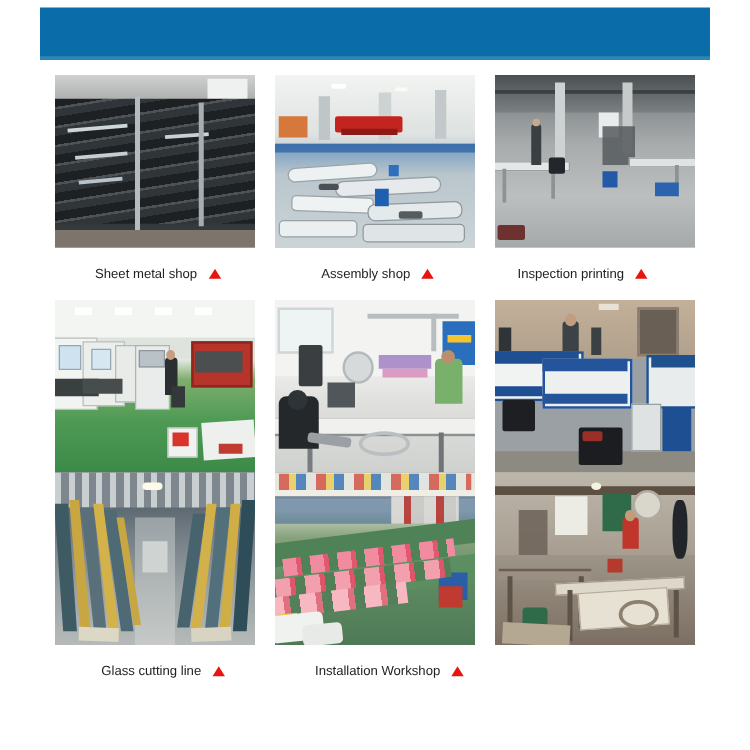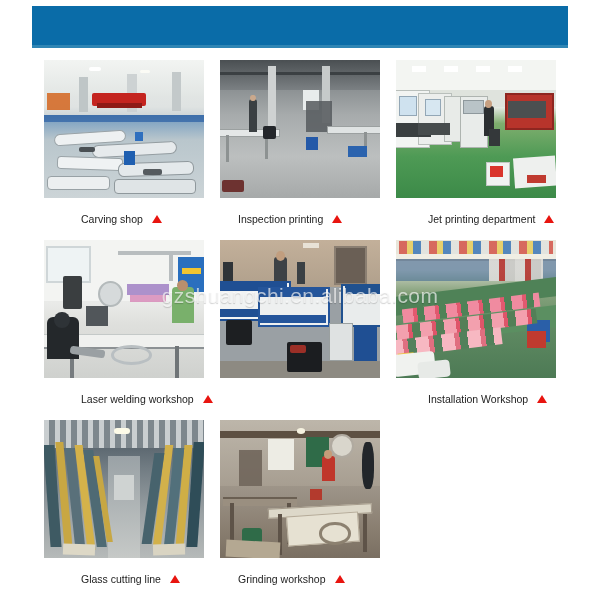--- a/index.html
+++ b/index.html
@@ -333,20 +333,40 @@
 <body>
 
 <div class="page">
 
   <div class="header-bar">
     <div class="shade"></div>
   </div>
 
   <div class="grid">
 
+    <div class="cell col1">
+      <div class="thumb">
+        <div class="scene s1">
+          <div class="lyr wall"></div>
+            <div class="lyr win"></div>
+            <div class="lyr stack"></div>
+          <div class="lyr hl1"></div>
+            <div class="lyr hl2"></div>
+            <div class="lyr hl3"></div>
+            <div class="lyr hl4"></div>
+          <div class="lyr post1"></div>
+            <div class="lyr post2"></div>
+            <div class="lyr floor"></div>
+        </div>
+      </div>
+      <div class="caption">
+        <span class="caption-text">Sheet metal shop</span>
+        <span class="tri"></span>
+      </div>
+    </div>
 
     <div class="cell col2">
       <div class="thumb">
         <div class="scene s2">
           <div class="lyr ceil"></div>
             <div class="lyr lamp1"></div>
             <div class="lyr lamp2"></div>
           <div class="lyr colm1"></div>
             <div class="lyr colm2"></div>
             <div class="lyr colm3"></div>
@@ -361,21 +381,21 @@
           <div class="lyr p4"></div>
             <div class="lyr p5"></div>
             <div class="lyr p6"></div>
           <div class="lyr blue1"></div>
             <div class="lyr blue2"></div>
           <div class="lyr dk1"></div>
             <div class="lyr dk2"></div>
         </div>
       </div>
       <div class="caption">
-        <span class="caption-text">Carving shop</span>
+        <span class="caption-text">Assembly shop</span>
         <span class="tri"></span>
       </div>
     </div>
 
     <div class="cell col3">
       <div class="thumb">
         <div class="scene s3">
           <div class="lyr roof"></div>
             <div class="lyr beam"></div>
           <div class="lyr col1"></div>
@@ -420,24 +440,20 @@
             <div class="lyr redg"></div>
           <div class="lyr worker"></div>
             <div class="lyr whead"></div>
             <div class="lyr chair"></div>
           <div class="lyr sheet"></div>
             <div class="lyr redb"></div>
           <div class="lyr stool"></div>
             <div class="lyr stoolr"></div>
         </div>
       </div>
-      <div class="caption">
-        <span class="caption-text">Jet printing department</span>
-        <span class="tri"></span>
-      </div>
     </div>
 
     <div class="cell col2">
       <div class="thumb">
         <div class="scene s5">
           <div class="lyr wall"></div>
             <div class="lyr board"></div>
           <div class="lyr rail"></div>
             <div class="lyr post"></div>
           <div class="lyr strip"></div>
@@ -450,24 +466,20 @@
           <div class="lyr worker2"></div>
             <div class="lyr whead2"></div>
           <div class="lyr bench"></div>
             <div class="lyr bleg"></div>
             <div class="lyr bleg2"></div>
           <div class="lyr ring"></div>
           <div class="lyr worker"></div>
             <div class="lyr whead"></div>
             <div class="lyr arm"></div>
         </div>
-      </div>
-      <div class="caption">
-        <span class="caption-text">Laser welding workshop</span>
-        <span class="tri"></span>
       </div>
     </div>
 
     <div class="cell col3">
       <div class="thumb">
         <div class="scene s6">
           <div class="lyr wall"></div>
             <div class="lyr door"></div>
             <div class="lyr lamp"></div>
           <div class="lyr gantry"></div>
@@ -485,46 +497,20 @@
             <div class="lyr m2f"></div>
           <div class="lyr dk1"></div>
             <div class="lyr wh1"></div>
             <div class="lyr bl1"></div>
           <div class="lyr dk2"></div>
             <div class="lyr dkred"></div>
         </div>
       </div>
     </div>
 
-    <div class="cell col1">
-      <div class="thumb">
-        <div class="scene s7">
-          <div class="lyr ceil"></div>
-            <div class="lyr goods"></div>
-            <div class="lyr shelf"></div>
-          <div class="lyr back"></div>
-            <div class="lyr ppl"></div>
-          <div class="lyr bench"></div>
-            <div class="lyr bench2"></div>
-          <div class="lyr bin"></div>
-            <div class="lyr binr"></div>
-          <div class="lyr lt1"></div>
-            <div class="lyr lt2"></div>
-            <div class="lyr lt3"></div>
-          <div class="lyr ylw"></div>
-            <div class="lyr wh1"></div>
-            <div class="lyr wh2"></div>
-        </div>
-      </div>
-      <div class="caption">
-        <span class="caption-text">Installation Workshop</span>
-        <span class="tri"></span>
-      </div>
-    </div>
-
     <div class="cell col2">
       <div class="thumb">
         <div class="scene s8">
           <div class="lyr roof"></div>
             <div class="lyr lamp"></div>
             <div class="lyr aisle"></div>
           <div class="lyr far"></div>
           <div class="lyr g1"></div>
             <div class="lyr g2"></div>
             <div class="lyr g3"></div>
@@ -535,20 +521,46 @@
             <div class="lyr g8"></div>
             <div class="lyr g9"></div>
           <div class="lyr g10"></div>
             <div class="lyr g11"></div>
           <div class="lyr pal1"></div>
             <div class="lyr pal2"></div>
         </div>
       </div>
       <div class="caption">
         <span class="caption-text">Glass cutting line</span>
+        <span class="tri"></span>
+      </div>
+    </div>
+
+    <div class="cell col1">
+      <div class="thumb">
+        <div class="scene s7">
+          <div class="lyr ceil"></div>
+            <div class="lyr goods"></div>
+            <div class="lyr shelf"></div>
+          <div class="lyr back"></div>
+            <div class="lyr ppl"></div>
+          <div class="lyr bench"></div>
+            <div class="lyr bench2"></div>
+          <div class="lyr bin"></div>
+            <div class="lyr binr"></div>
+          <div class="lyr lt1"></div>
+            <div class="lyr lt2"></div>
+            <div class="lyr lt3"></div>
+          <div class="lyr ylw"></div>
+            <div class="lyr wh1"></div>
+            <div class="lyr wh2"></div>
+        </div>
+      </div>
+      <div class="caption">
+        <span class="caption-text">Installation Workshop</span>
         <span class="tri"></span>
       </div>
     </div>
 
     <div class="cell col3">
       <div class="thumb">
         <div class="scene s9">
           <div class="lyr wall"></div>
             <div class="lyr beam"></div>
             <div class="lyr lamp"></div>
@@ -565,25 +577,18 @@
             <div class="lyr t1l2"></div>
           <div class="lyr grn"></div>
           <div class="lyr t2"></div>
             <div class="lyr t2l1"></div>
             <div class="lyr t2l2"></div>
           <div class="lyr panel"></div>
             <div class="lyr motif"></div>
             <div class="lyr board"></div>
         </div>
       </div>
-      <div class="caption">
-        <span class="caption-text">Grinding workshop</span>
-        <span class="tri"></span>
-      </div>
     </div>
 
   </div>
 
-  <div class="watermark">
-    <span>gzshuangchi.en.alibaba.com</span>
-  </div>
 
 </div>
 
 </body></html>

